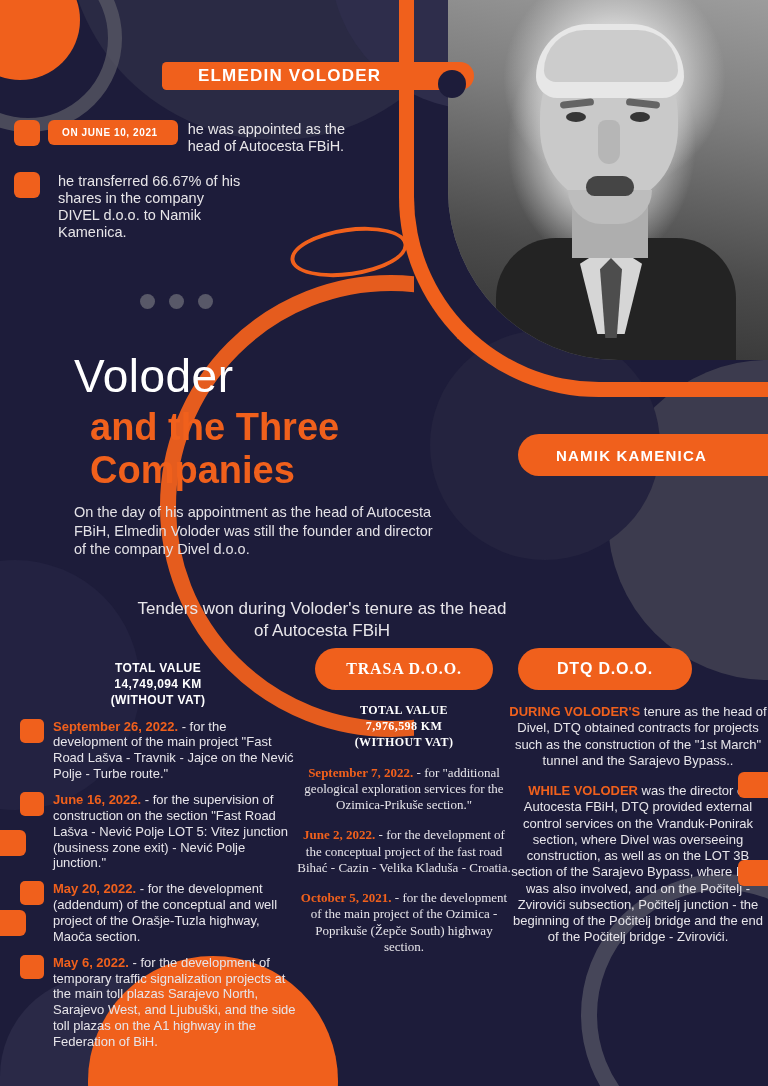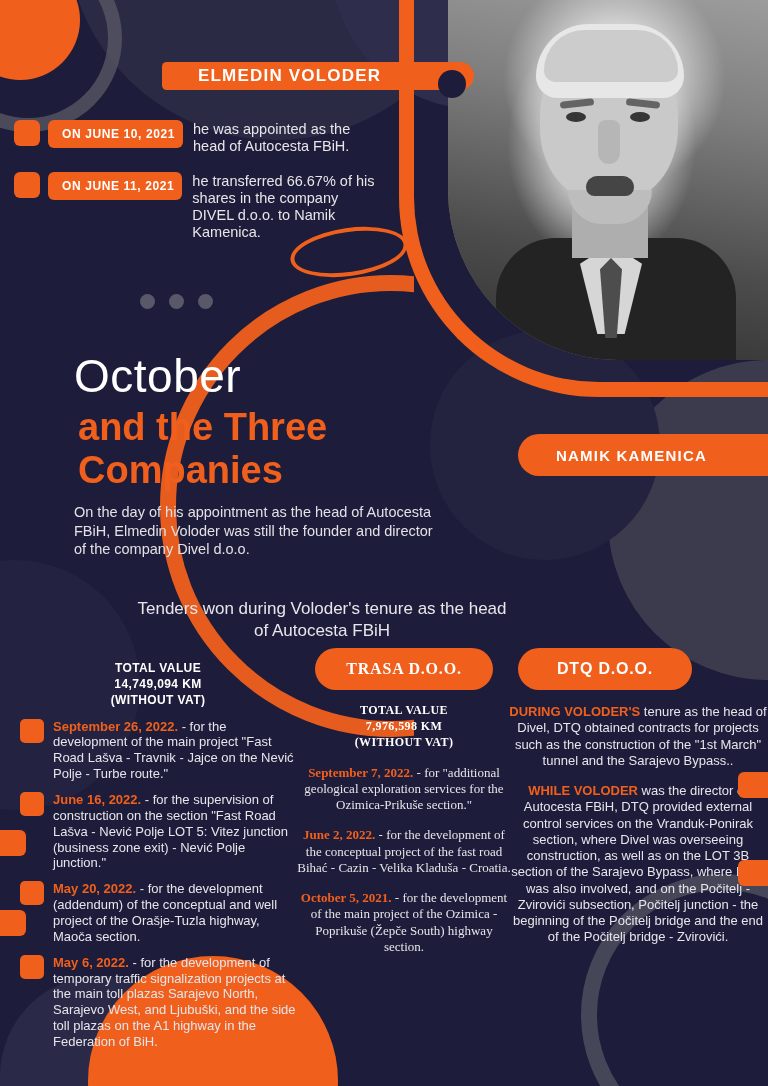--- a/index.html
+++ b/index.html
@@ -221,23 +221,23 @@
     font-size: 15px;
     border-radius: 22px 0 0 22px;
   }
 
   
   .tl-row { position: absolute; display: flex; align-items: flex-start; }
   .tl-tag {
     background: #f0601c;
     color: #fff;
     font-weight: bold;
-    font-size: 12px;
+    font-size: 10px;
     letter-spacing: .6px;
-    padding: 7px 8px 7px 14px;
+    padding: 7px 20px 7px 14px;
     border-radius: 6px 6px 6px 6px;
     white-space: nowrap;
   }
   .tl-bullet {
     width: 26px; height: 26px;
     background: #f0601c;
     border-radius: 6px;
     margin-right: 8px;
     flex: 0 0 auto;
   }
@@ -268,21 +268,21 @@
   .headline { position: absolute; left: 74px; top: 352px; width: 420px; }
   .headline h1 {
     margin: 0;
     color: #ffffff;
     font-size: 46px;
     font-weight: 400;
     line-height: 1.05;
     letter-spacing: .5px;
   }
   .headline h2 {
-    margin: 6px 0 0 4px;
+    margin: 6px 0 0 16px;
     color: #f0601c;
     font-size: 38px;
     font-weight: bold;
     line-height: 1.12;
   }
   .headline p {
     margin: 12px 0 0 0;
     color: #e3e1e6;
     font-size: 14.5px;
     line-height: 1.28;
@@ -413,33 +413,32 @@
   </div>
 
   <div class="tl-row" id="tl-1">
     <span class="tl-bullet"></span>
     <span class="tl-tag">ON JUNE 10, 2021</span>
     <span class="tl-text">he was appointed as the head of Autocesta FBiH.</span>
   </div>
 
   <div class="tl-row" id="tl-2">
     <span class="tl-bullet"></span>
-    <span class="tl-tag">ON JUNE 11, 2021</span>
     <span class="tl-text">he transferred 66.67% of his shares in the company DIVEL d.o.o. to Namik Kamenica.</span>
   </div>
   <div class="tl-ellipse"></div>
 
   <div class="dots">
     <i></i>
     <i></i>
     <i></i>
   </div>
 
   <div class="headline">
-    <h1>October</h1>
+    <h1>Voloder</h1>
     <h2>and the Three Companies</h2>
     <p>On the day of his appointment as the head of Autocesta FBiH, Elmedin Voloder was still the founder and director of the company Divel d.o.o.</p>
   </div>
 
   <div class="name-banner" id="banner-kamenica">
     <span>NAMIK KAMENICA</span>
   </div>
 
 
   <div class="tenders-head">

